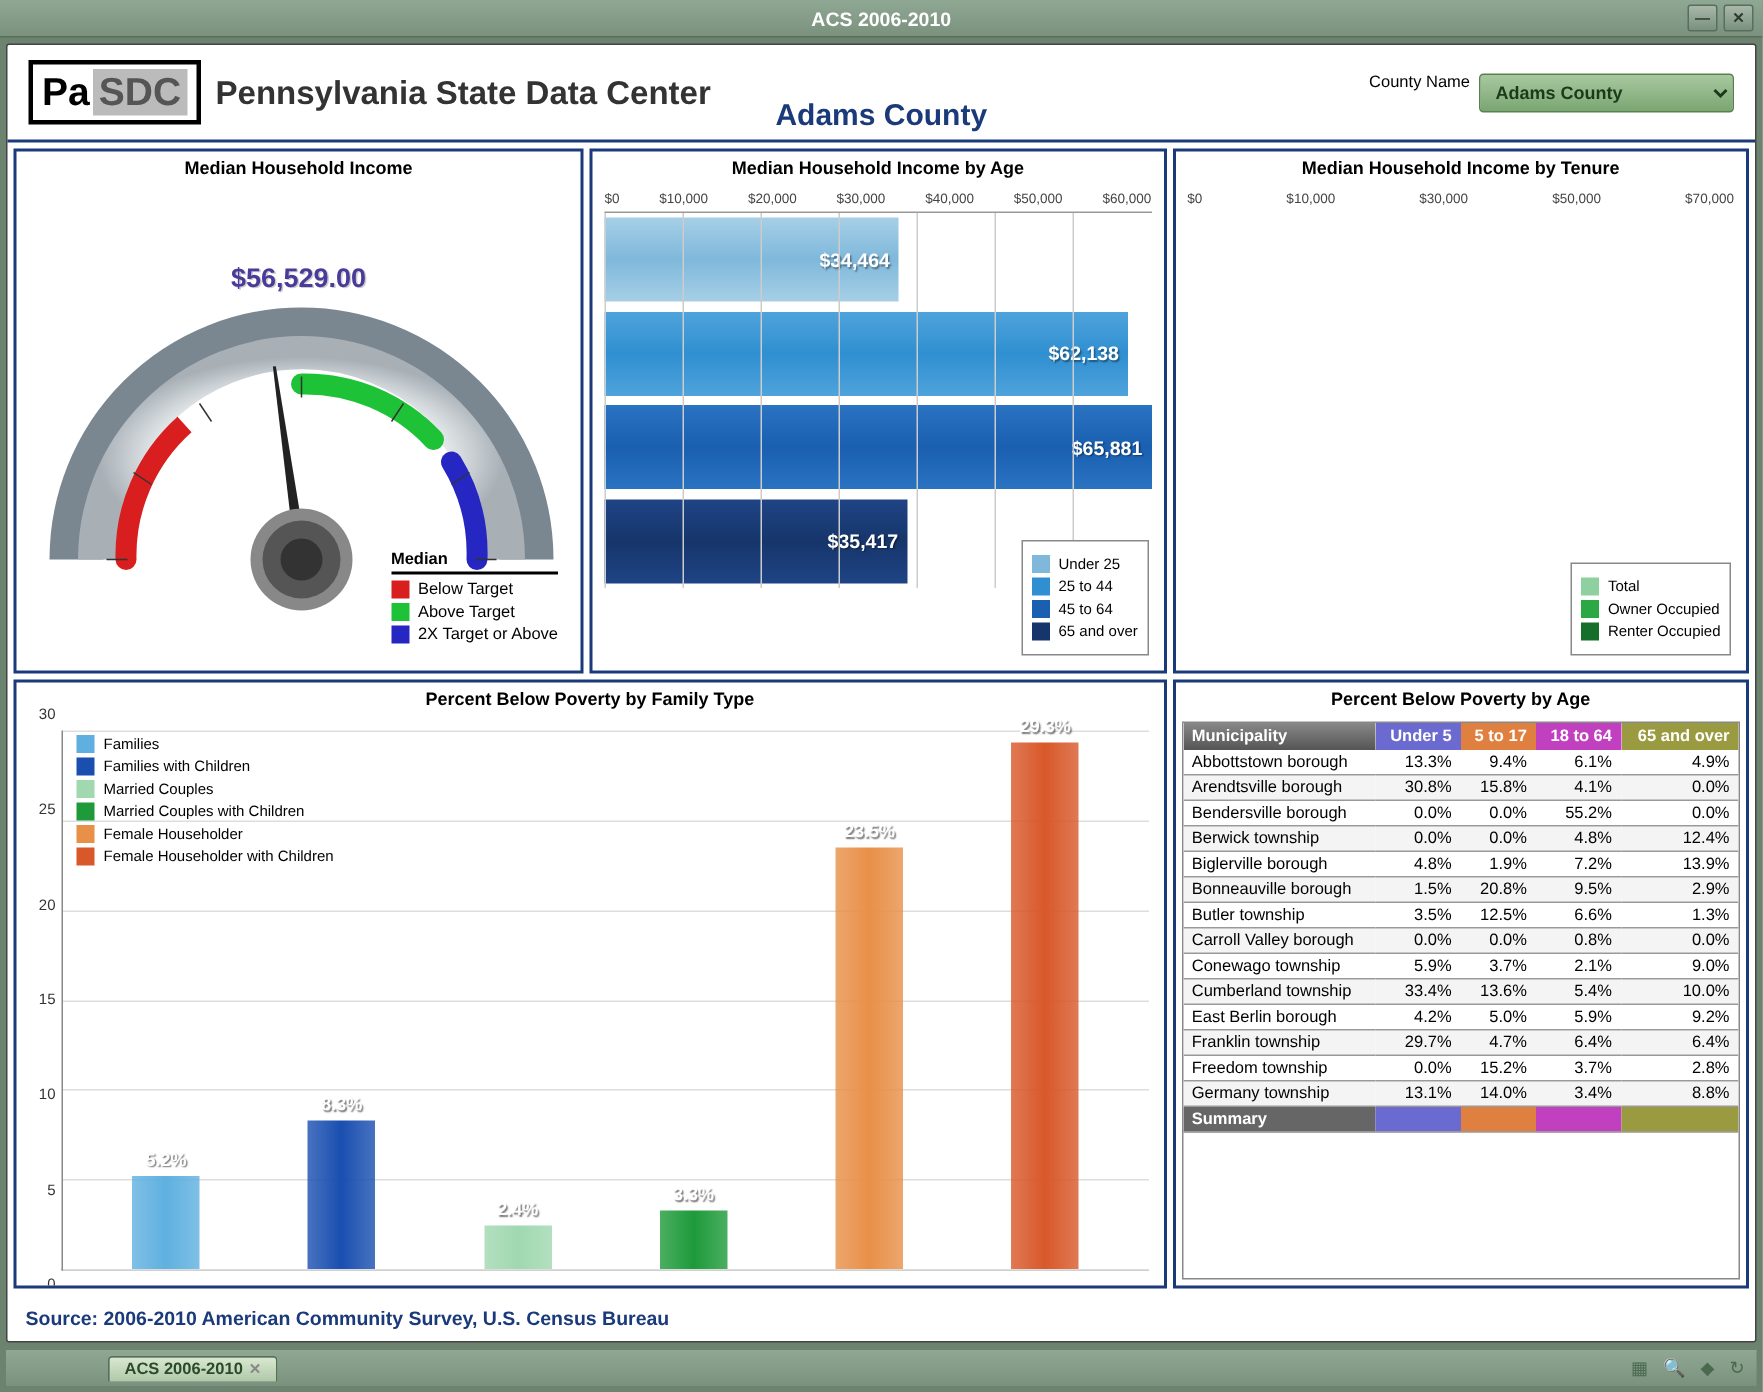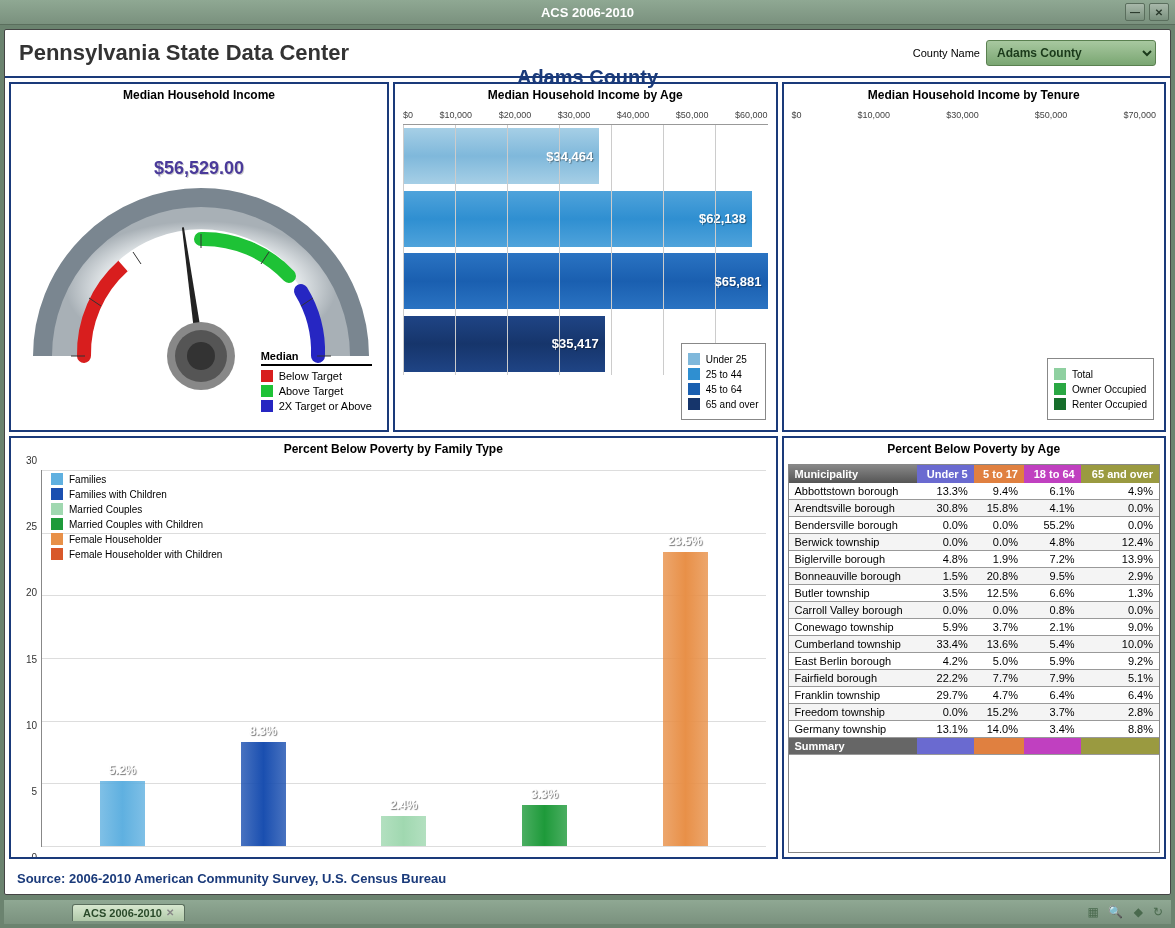--- a/index.html
+++ b/index.html
@@ -8,21 +8,21 @@
   .titlebar-title{color:#fff;font-weight:bold;font-size:13px;}
   .win-btns{position:absolute;right:6px;top:3px;display:flex;gap:4px;}
   .win-btn{width:18px;height:16px;background:linear-gradient(#a8b8aa,#7a917e);border:1px solid #5a6e5d;border-radius:2px;display:flex;align-items:center;justify-content:center;color:#2a3a2c;font-size:10px;font-weight:bold;cursor:pointer;}
   .app{background:#fff;margin:4px;border:1px solid #444;border-radius:2px;height:864px;display:flex;flex-direction:column;}
   .header{display:flex;align-items:center;padding:10px 14px;border-bottom:2px solid #1a3a7a;}
   .logo{border:3px solid #000;padding:3px 6px;font-weight:bold;font-size:26px;display:flex;align-items:center;margin-right:10px;}
   .logo .pa{color:#000;}
   .logo .sdc{background:#bbb;color:#555;padding:0 4px;margin-left:2px;}
   .app-title{font-size:22px;font-weight:bold;color:#333;flex:1;}
   .county-title{position:absolute;left:50%;transform:translateX(-50%);top:36px;font-size:20px;font-weight:bold;color:#1a3a7a;}
-  .selector{display:flex;align-items:center;gap:6px;}
+  .selector{display:flex;gap:6px;}
   .selector label{font-size:11px;}
   .selector select{background:linear-gradient(#a8c8a0,#7aa672);border:1px solid #5a8050;padding:4px 6px;font-size:12px;font-weight:bold;color:#1a3a1a;width:170px;border-radius:3px;}
   .grid{flex:1;display:grid;grid-template-columns: 380px 1fr 1fr;grid-template-rows: 350px 1fr;gap:4px;padding:4px;min-height:0;}
   .panel{border:2px solid #1a3a7a;background:#fff;display:flex;flex-direction:column;overflow:hidden;}
   .panel-title{text-align:center;font-weight:bold;font-size:12px;padding:4px 0;}
   .panel-body{flex:1;position:relative;}
   
   .gauge-wrap{position:relative;height:100%;}
   .gauge-label-top{position:absolute;top:20px;left:50%;transform:translateX(-50%);color:#6a7a88;font-weight:bold;font-size:13px;}
   .gauge-value{position:absolute;top:52px;left:50%;transform:translateX(-50%);color:#4a3a9a;font-weight:bold;font-size:18px;text-shadow:1px 1px 0 #ccc;}
@@ -81,20 +81,24 @@
   <div class="titlebar">
     <span class="titlebar-title">ACS 2006-2010</span>
     <div class="win-btns">
       <div class="win-btn">—</div>
       <div class="win-btn">✕</div>
     </div>
   </div>
 
   <div class="app">
     <div class="header" style="position:relative;">
+      <div class="logo">
+        <span class="pa">Pa</span>
+        <span class="sdc">SDC</span>
+      </div>
       <div class="app-title">Pennsylvania State Data Center</div>
       <div class="county-title">Adams County</div>
       <div class="selector">
         <label>County Name</label>
         <select>
           <option>Adams County</option>
         </select>
       </div>
     </div>
 
@@ -268,20 +272,23 @@
               </div>
               <div class="col-bar" style="height:8.0%;background:linear-gradient(90deg,#a0d8b0cc,#a0d8b0,#a0d8b0cc)">
                 <span style="position:absolute;top:-18px;color:#fff;text-shadow:1px 1px 1px #0008">2.4%</span>
               </div>
               <div class="col-bar" style="height:11.0%;background:linear-gradient(90deg,#1e9a3acc,#1e9a3a,#1e9a3acc)">
                 <span style="position:absolute;top:-18px;color:#fff;text-shadow:1px 1px 1px #0008">3.3%</span>
               </div>
               <div class="col-bar" style="height:78.3%;background:linear-gradient(90deg,#e89048cc,#e89048,#e89048cc)">
                 <span style="position:absolute;top:-18px;color:#fff;text-shadow:1px 1px 1px #0008">23.5%</span>
               </div>
+              <div class="col-bar" style="height:97.7%;background:linear-gradient(90deg,#d8582acc,#d8582a,#d8582acc)">
+                <span style="position:absolute;top:-18px;color:#fff;text-shadow:1px 1px 1px #0008">29.3%</span>
+              </div>
             </div>
           <div class="col-legend" id="fam-legend">
               <div class="leg-row">
                 <span class="leg-sw" style="background:#5fb0e0"></span>
                 <span>Families</span>
               </div>
               <div class="leg-row">
                 <span class="leg-sw" style="background:#1a4fb0"></span>
                 <span>Families with Children</span>
               </div>
@@ -389,27 +396,20 @@
                     <td>13.6%</td>
                     <td>5.4%</td>
                     <td>10.0%</td>
                   </tr>
                   <tr>
                     <td>East Berlin borough</td>
                     <td>4.2%</td>
                     <td>5.0%</td>
                     <td>5.9%</td>
                     <td>9.2%</td>
-                  </tr>
-                  <tr>
-                    <td>Fairfield borough</td>
-                    <td>22.2%</td>
-                    <td>7.7%</td>
-                    <td>7.9%</td>
-                    <td>5.1%</td>
                   </tr>
                   <tr>
                     <td>Franklin township</td>
                     <td>29.7%</td>
                     <td>4.7%</td>
                     <td>6.4%</td>
                     <td>6.4%</td>
                   </tr>
                   <tr>
                     <td>Freedom township</td>

